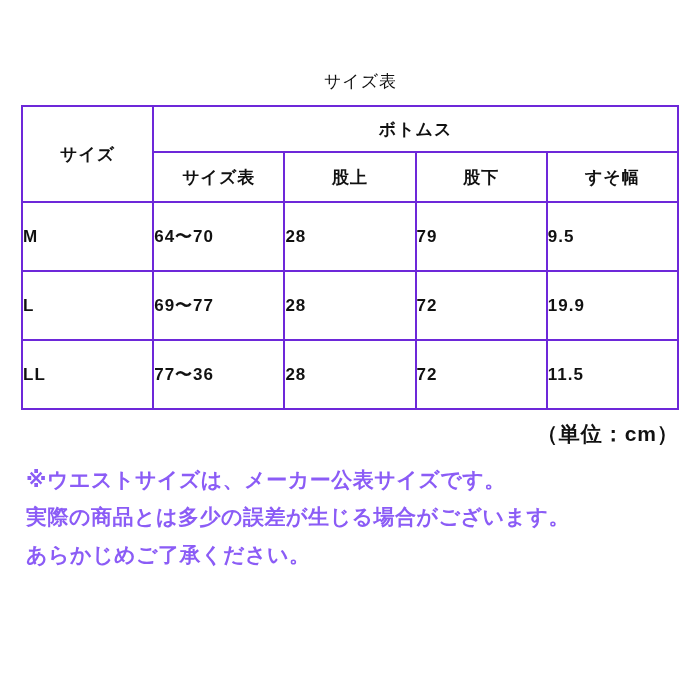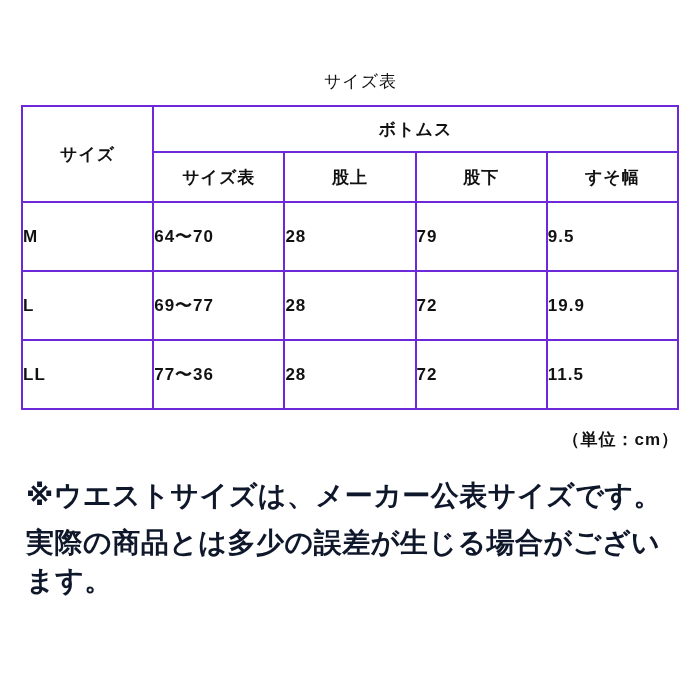--- a/index.html
+++ b/index.html
@@ -58,41 +58,41 @@
   td.sizecode {
     font-size: 18px;
     letter-spacing: 1px;
   }
   td.value {
     font-size: 17px;
     letter-spacing: 0.5px;
   }
   .unit {
     width: 658px;
-    margin: 8px auto;
+    margin: 0 auto;
     text-align: right;
-    font-size: 17px;
+    font-size: 21px;
     font-weight: 700;
     letter-spacing: 1px;
     padding-top: 10px;
   }
   .notes {
     width: 672px;
     margin: 0 auto;
     padding-top: 18px;
     padding-left: 12px;
     box-sizing: border-box;
   }
   .notes p {
     margin: 0 0 9px 0;
-    font-size: 28px;
+    font-size: 21px;
     font-weight: 700;
     letter-spacing: 0.5px;
     line-height: 1.35;
-    color: #0f172a;
+    color: #8b5cf6;
   }
 </style>
 </head>
 <body>
 
 <div class="page">
 
   <div class="title">サイズ表</div>
 
   <table class="size-table">
@@ -129,15 +129,16 @@
         <td class="value">11.5</td>
       </tr>
     </tbody>
   </table>
 
   <div class="unit">（単位：cm）</div>
 
   <div class="notes">
     <p>※ウエストサイズは、メーカー公表サイズです。</p>
     <p>実際の商品とは多少の誤差が生じる場合がございます。</p>
+    <p>あらかじめご了承ください。</p>
   </div>
 
 </div>
 
 </body></html>

